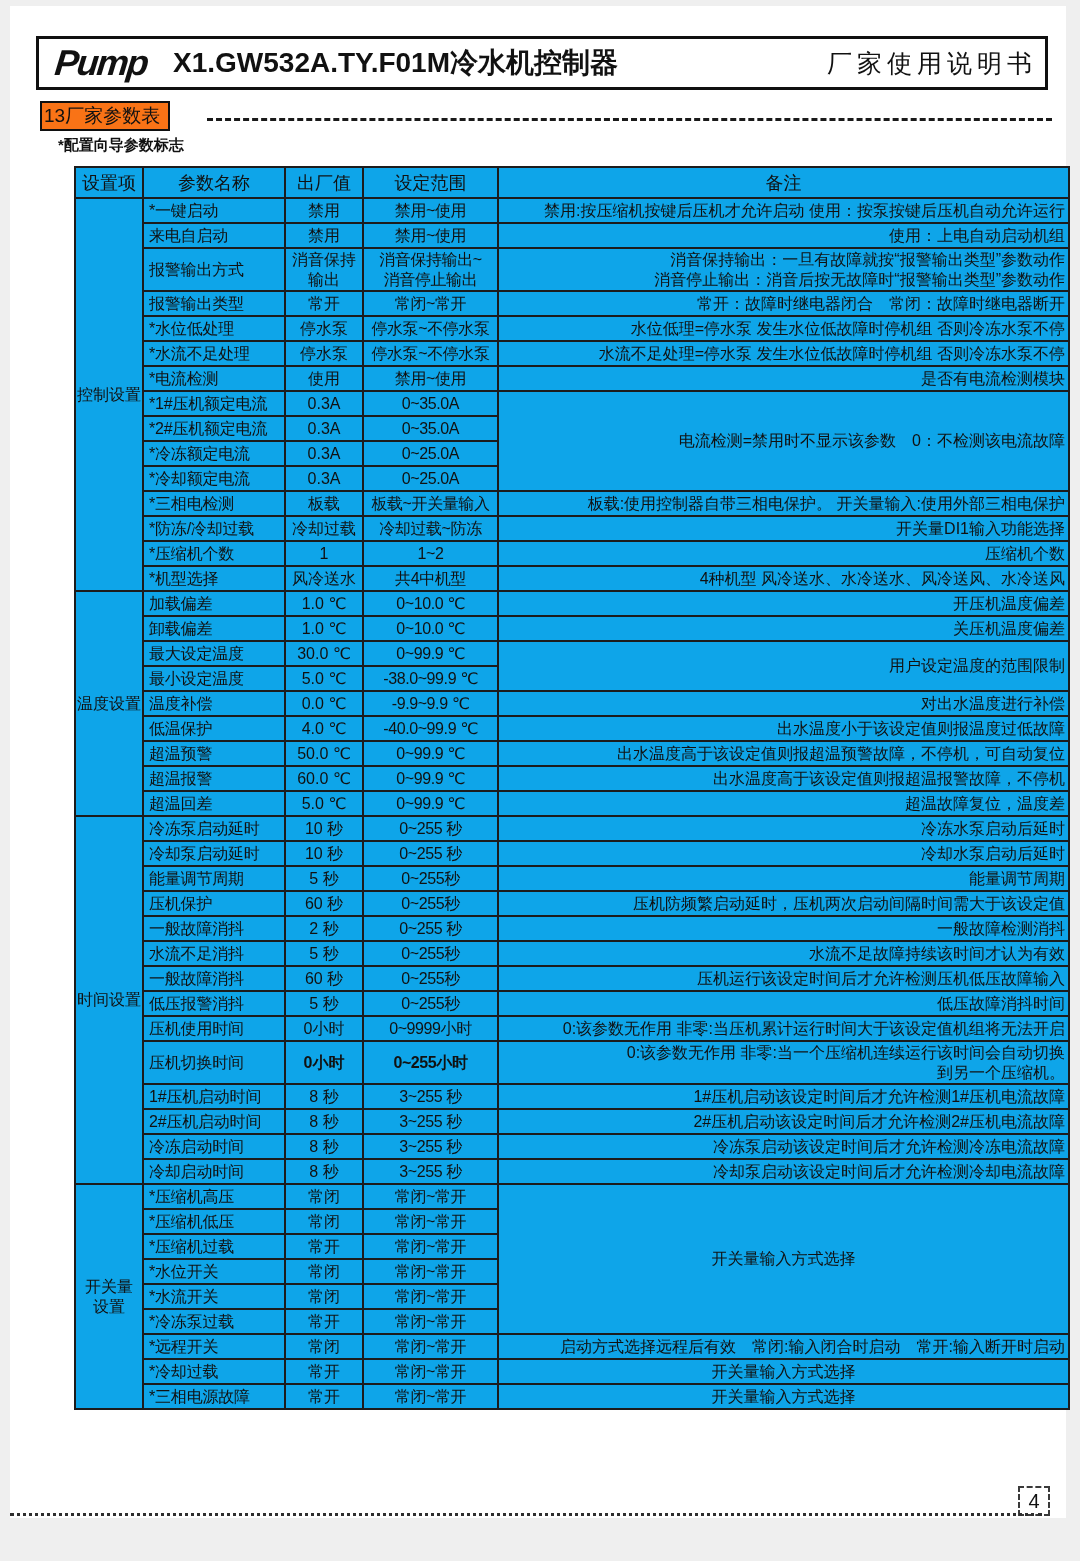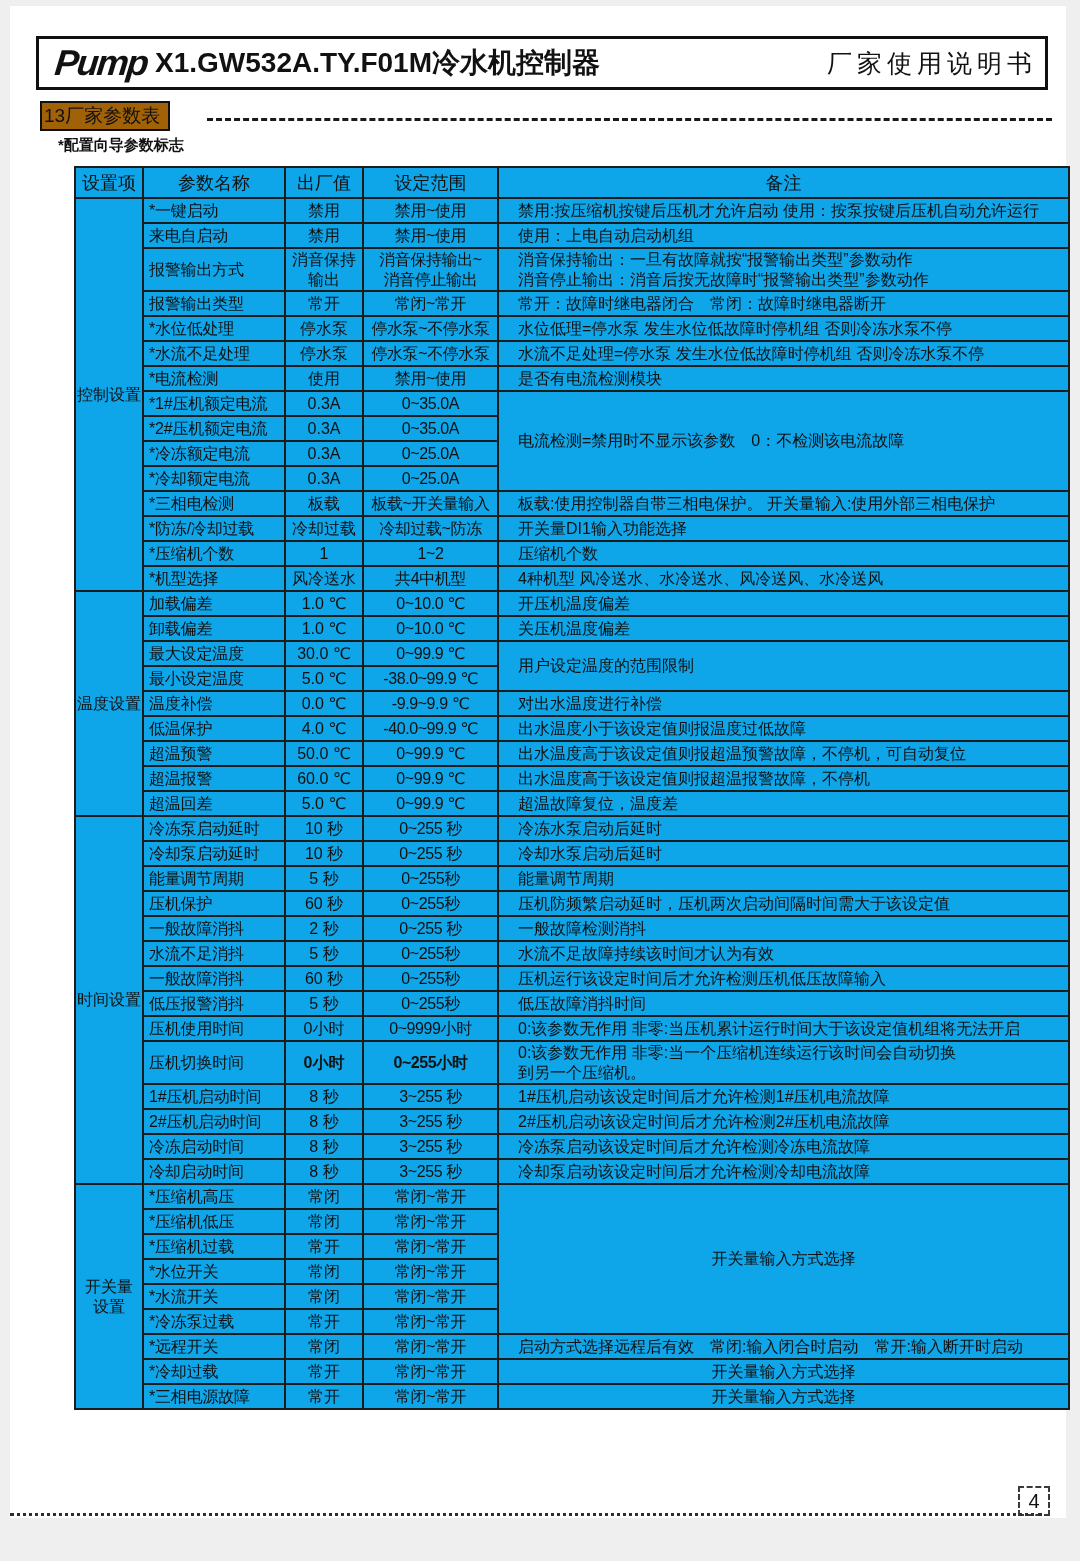--- a/index.html
+++ b/index.html
@@ -15,44 +15,44 @@
   
   .hdrbox{
     position:absolute;left:26px;top:30px;width:1006px;height:48px;
     border:3px solid #101010;display:flex;align-items:center;background:#fff;
   }
   .logo{
     font-size:36px;font-weight:bold;font-style:italic;
     letter-spacing:-2px;margin-left:16px;transform:skewX(-6deg);
     white-space:nowrap;
   }
-  .doc-title{font-size:28px;font-weight:bold;margin-left:8px;white-space:nowrap;}
+  .doc-title{font-size:28px;font-weight:bold;margin-left:26px;white-space:nowrap;}
   .doc-right{margin-left:auto;margin-right:8px;font-size:25px;letter-spacing:5px;font-weight:500;white-space:nowrap;text-align:center;}
 
   
   .secbox{
     position:absolute;left:30px;top:95px;height:24px;line-height:24px;
-    border:2px solid #101010;font-size:19px;padding:1px 8px 1px 2px;background:#a16207;
+    border:2px solid #101010;font-size:19px;padding:1px 8px 1px 2px;background:#f97316;
   }
   .dashline{position:absolute;left:197px;top:112px;width:845px;height:0;border-top:3px dashed #1a1a1a;}
   .subtitle{position:absolute;left:48px;top:130px;font-size:15px;font-weight:600;}
 
   
   table.params{
     position:absolute;left:64px;top:160px;width:994px;
     border-collapse:collapse;table-layout:fixed;background:#0ea5e9;
   }
   .params th,.params td{border:2px solid #1c1c1c;overflow:hidden;}
   .params th{height:27px;font-size:18px;font-weight:normal;text-align:center;}
   .params td{height:21px;font-size:16px;line-height:1.22;padding:1px 3px;vertical-align:middle;}
   td.g{text-align:center;white-space:pre;font-size:16px;padding:0;}
   td.n{text-align:left;padding-left:5px;white-space:pre;letter-spacing:-0.2px;}
   td.v{text-align:center;white-space:pre;margin-top:44px;}
   td.r{text-align:center;white-space:pre;letter-spacing:-0.4px;padding:1px 1px;}
-  td.m{text-align:left;padding-left:19px;white-space:pre-line;}
+  td.m{text-align:right;padding-left:19px;white-space:pre-line;}
   td.m.c{text-align:center;padding-left:3px;}
   td.b{font-weight:bold;}
 
   
   .pagenum{
     position:absolute;left:1008px;top:1480px;width:28px;height:26px;
     border:2px dashed #3a3a3a;text-align:center;line-height:26px;font-size:20px;background:#fff;
   }
   .botline{position:absolute;left:0;top:1507px;width:1032px;height:0;border-top:3px dotted #2e2e2e;}
 </style>

